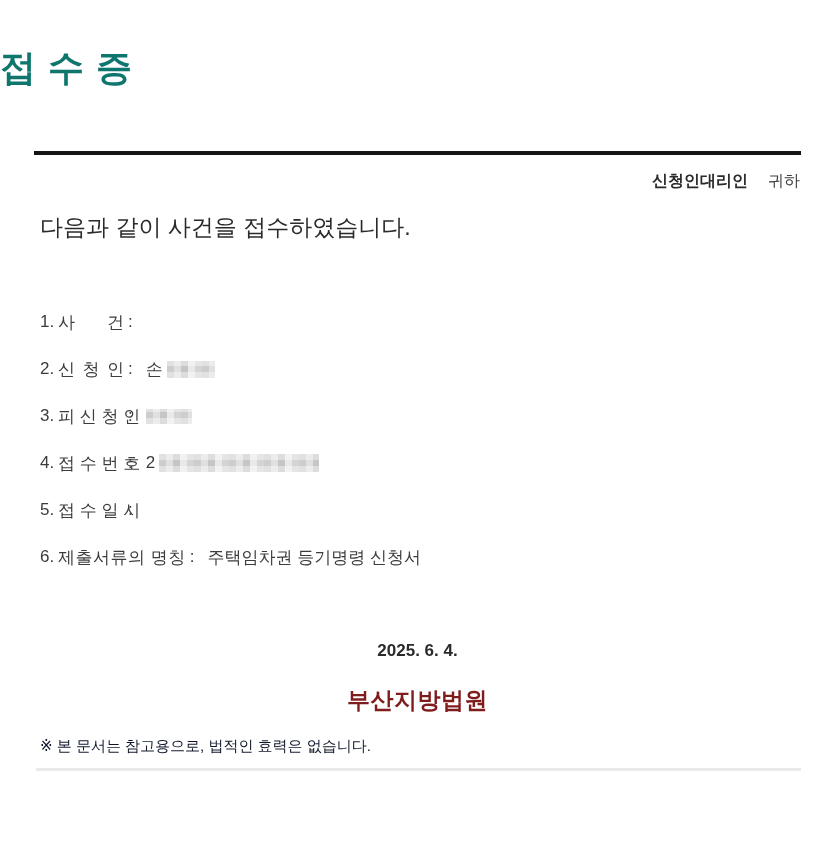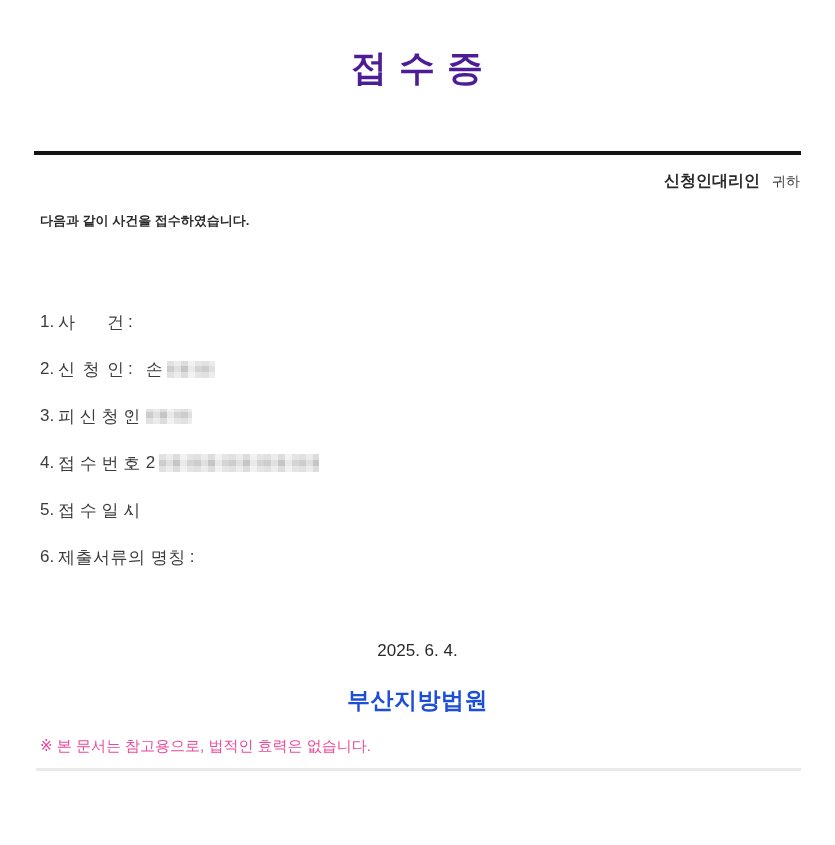--- a/index.html
+++ b/index.html
@@ -9,55 +9,55 @@
     height: 845px;
     background: #ffffff;
     font-family: "Liberation Sans", "DejaVu Sans", sans-serif;
     color: #3c3c3c;
     overflow: hidden;
   }
   .title {
     position: absolute;
     top: 44px; left: 0; right: 0;
     margin: 0;
-    text-align: center;
+    text-align: left;
     font-size: 36px;
     font-weight: bold;
-    color: #4c1d95;
+    color: #0f766e;
     letter-spacing: 1px;
   }
   .rule-top {
     position: absolute;
     top: 151px; left: 34px; right: 34px;
     height: 4px;
     background: #141414;
   }
   .recipient {
     position: absolute;
     top: 171px; right: 35px;
     text-align: right;
     white-space: nowrap;
   }
   .recipient-name {
     font-size: 16px;
     font-weight: bold;
     color: #2a2a2a;
   }
   .recipient-honorific {
-    font-size: 14px;
+    font-size: 16px;
     font-weight: normal;
     color: #3c3c3c;
-    margin-left: 12px;
+    margin-left: 20px;
   }
   .intro {
     position: absolute;
     top: 212px; left: 40px;
     margin: 0;
-    font-size: 13px;
-    font-weight: bold;
+    font-size: 23px;
+    font-weight: normal;
     color: #2a2a2a;
   }
   .items {
     position: absolute;
     top: 311px; left: 40px; right: 30px;
     display: flex;
     flex-direction: column;
     gap: 25px;
   }
   .item-row {
@@ -98,39 +98,39 @@
       repeating-linear-gradient(90deg, #cdcdcd 0 7px, #e0e0e0 7px 14px, #c6c6c6 14px 21px, #e9e9e9 21px 28px, #d4d4d4 28px 35px);
   }
   .item-value .mosaic:first-child { margin-left: 0; }
   .value-part.suffix { margin-left: 24px; }
   .mosaic + .value-part.suffix { margin-left: 9px; }
   .date-line {
     position: absolute;
     top: 641px; left: 0; right: 0;
     text-align: center;
     font-size: 17px;
-    font-weight: normal;
+    font-weight: bold;
     color: #2a2a2a;
   }
   .court-line {
     position: absolute;
     top: 685px; left: 0; right: 0;
     text-align: center;
     font-size: 23px;
     font-weight: bold;
-    color: #1d4ed8;
+    color: #7f1d1d;
     letter-spacing: 0.5px;
   }
   .footnote {
     position: absolute;
     top: 737px; left: 40px;
     margin: 0;
     font-size: 15px;
     font-weight: normal;
-    color: #ec4899;
+    color: #0f172a;
   }
   .rule-bottom {
     position: absolute;
     top: 768px; left: 36px; right: 34px;
     height: 3px;
     background: #eaeaea;
   }
 </style>
 </head>
 <body>
@@ -173,20 +173,21 @@
       </div>
       <div class="item-row">
         <span class="item-no">5.</span>
         <span class="item-label justified">접 수 일 시</span>
         <span class="item-colon">:</span>
       </div>
       <div class="item-row">
         <span class="item-no">6.</span>
         <span class="item-label natural">제출서류의 명칭</span>
         <span class="item-colon">:</span>
+        <span class="item-value"><span class="value-part">주택임차권 등기명령 신청서</span></span>
       </div>
     </div>
 
   <div class="date-line">2025. 6. 4.</div>
 
   <div class="court-line">부산지방법원</div>
 
   <p class="footnote">※ 본 문서는 참고용으로, 법적인 효력은 없습니다.</p>
 
   <div class="rule-bottom"></div>

